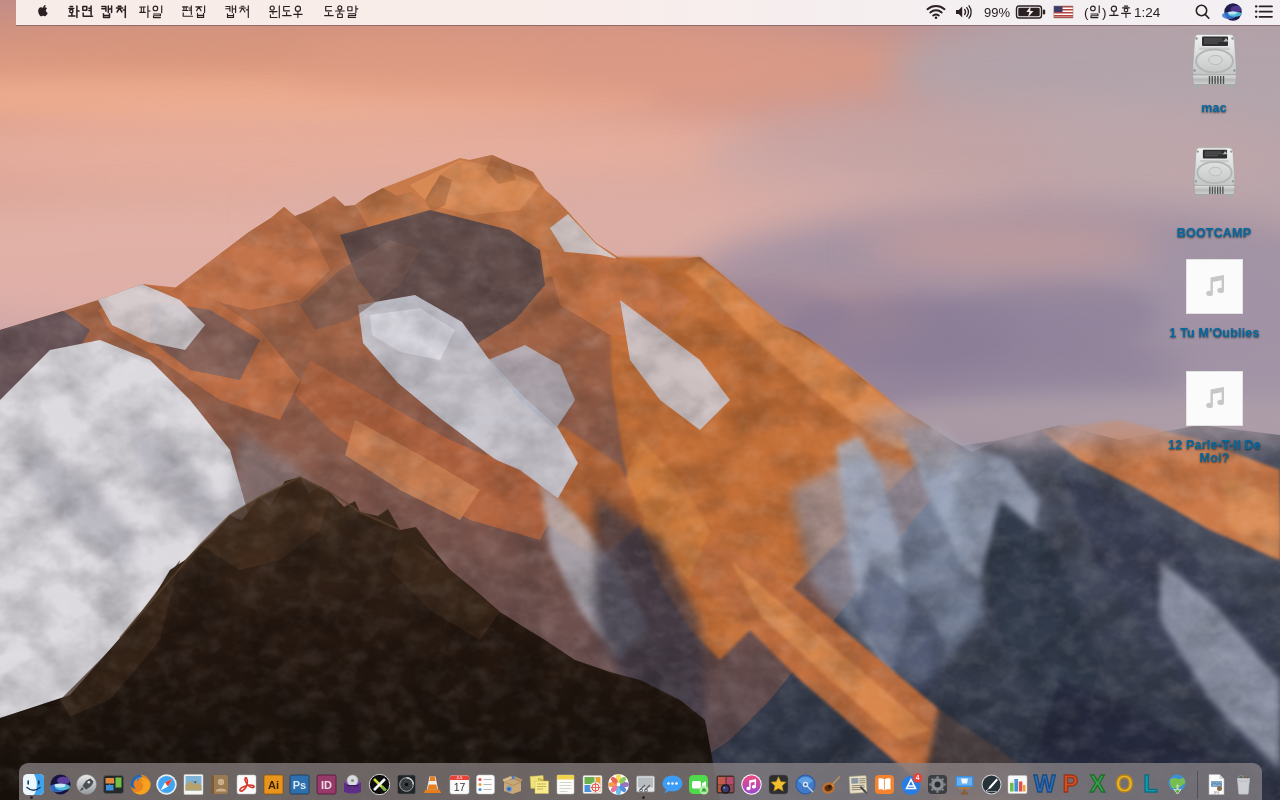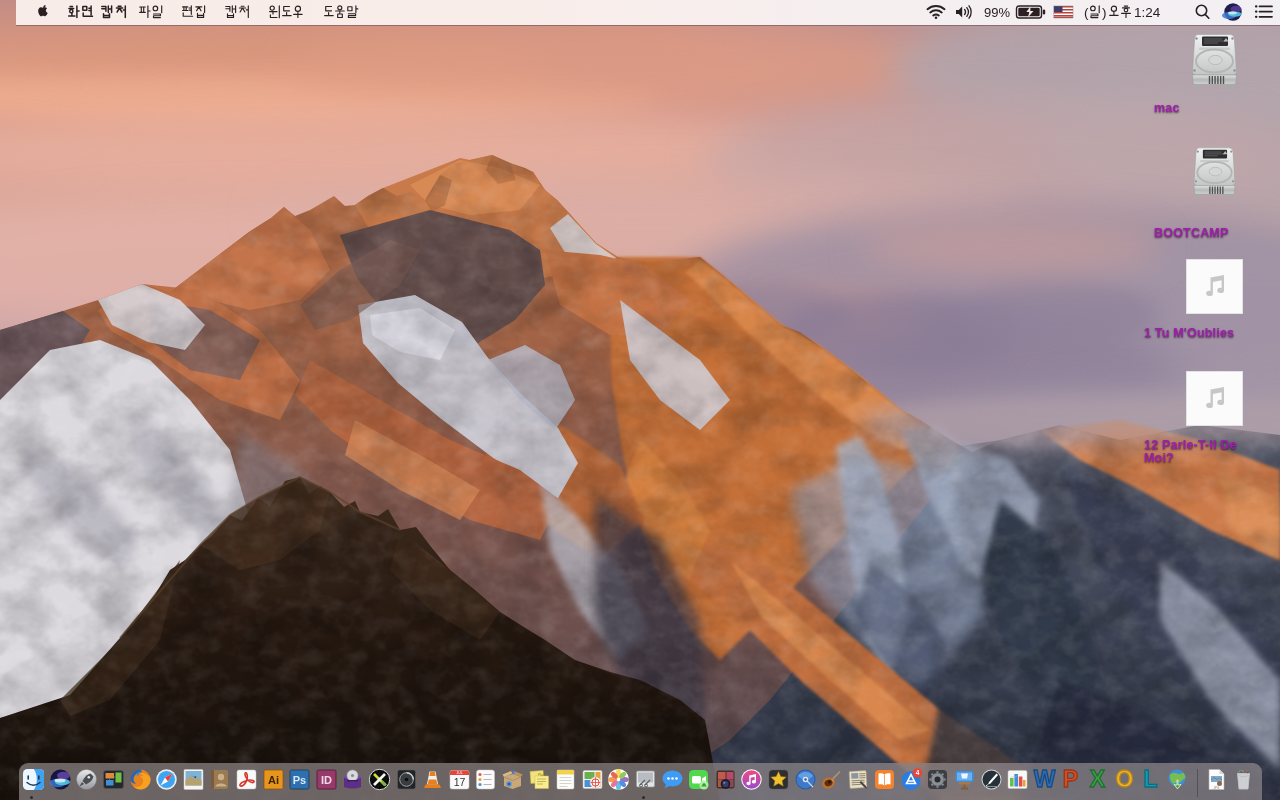--- a/index.html
+++ b/index.html
@@ -1,25 +1,25 @@
 <!DOCTYPE html>
 <html><head><meta charset="utf-8">
 <style>
 html,body{margin:0;padding:0;width:1280px;height:800px;overflow:hidden;font-family:"Liberation Sans",sans-serif;}
 #wall{position:absolute;left:0;top:0;width:1280px;height:800px;}
 #menubar{position:absolute;left:16px;top:0;width:1280px;height:25px;
   background:linear-gradient(to right,#f8ece9 0%,#f9edea 40%,#f4eff1 75%,#f3f0f3 100%);
   box-shadow:0 1px 0 rgba(125,92,97,.75);}
 #dock{position:absolute;left:19px;top:763px;width:1243px;height:37px;
   background:rgba(152,144,146,.66);border-radius:9px 9px 0 0;
-  display:flex;align-items:flex-start;padding:0 0 0 1.5px;box-sizing:border-box;
+  display:flex;align-items:center;padding:0 0 0 1.5px;box-sizing:border-box;
   backdrop-filter:blur(22px) saturate(1.15);}
 .di{width:23px;height:23px;margin:5px 1.8px 0;position:relative;flex:none;}
 .di svg{position:absolute;left:0;top:0;}
-.lbl{position:absolute;color:#a21caf;font-weight:bold;font-size:12px;text-align:left;
+.lbl{position:absolute;color:#0369a1;font-weight:bold;font-size:12px;text-align:center;
   text-shadow:0 1px 2px rgba(0,0,0,.65);letter-spacing:.2px;}
 </style></head>
 <body>
 <div id="wall">
 <svg width="1280" height="800" viewBox="0 0 1280 800">
 <defs>
 <linearGradient id="sky" x1="0" y1="0" x2="0" y2="1">
 <stop offset="0" stop-color="#c28d87"></stop>
           <stop offset=".08" stop-color="#cf948a"></stop>
 <stop offset=".17" stop-color="#d9a093"></stop>

